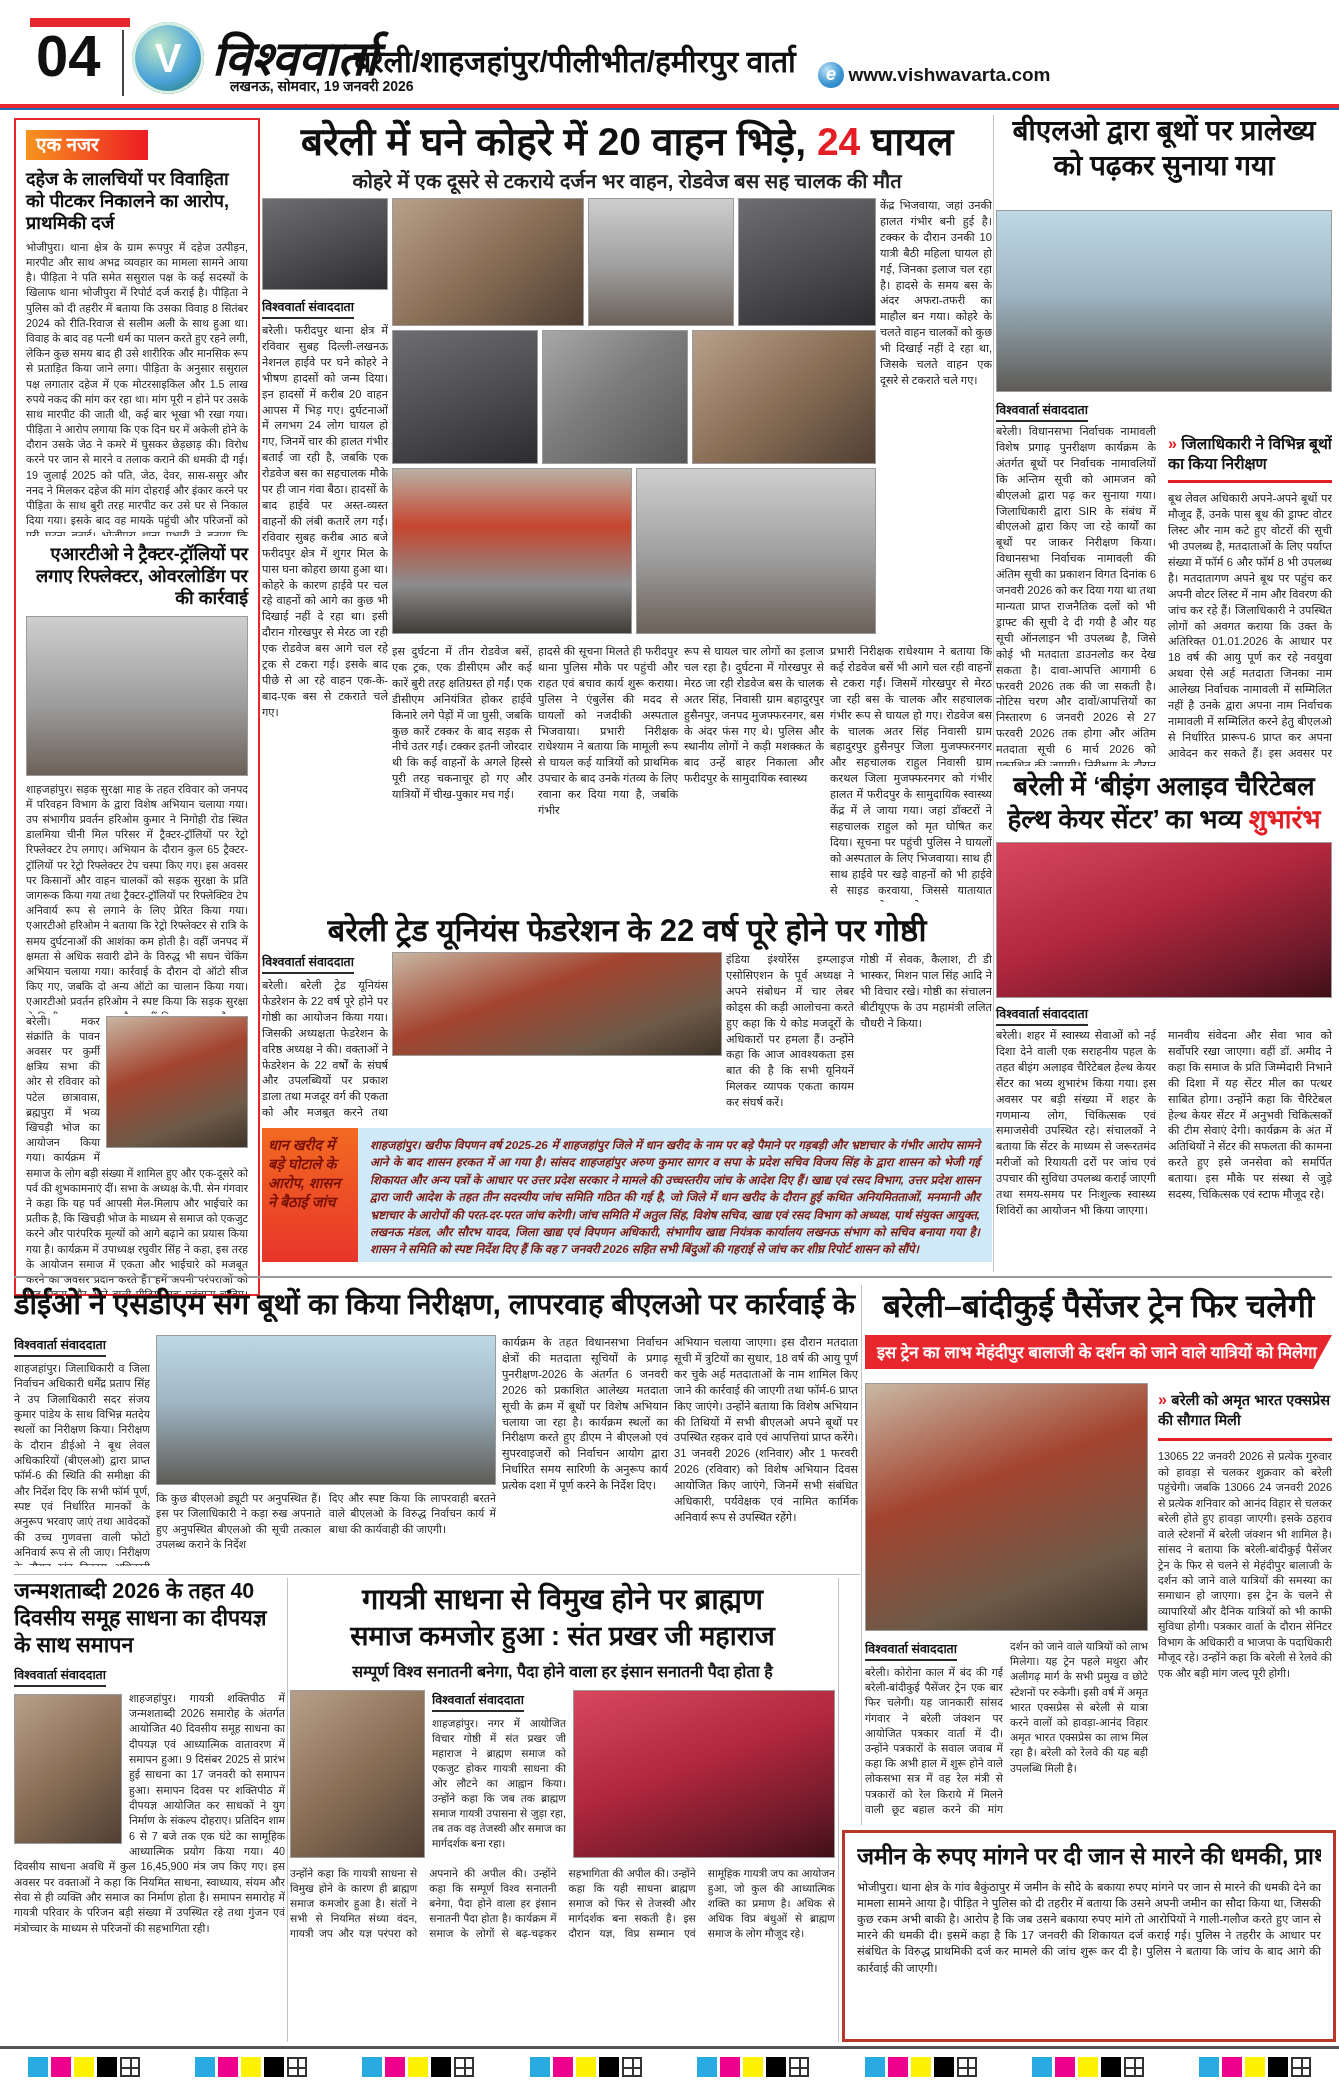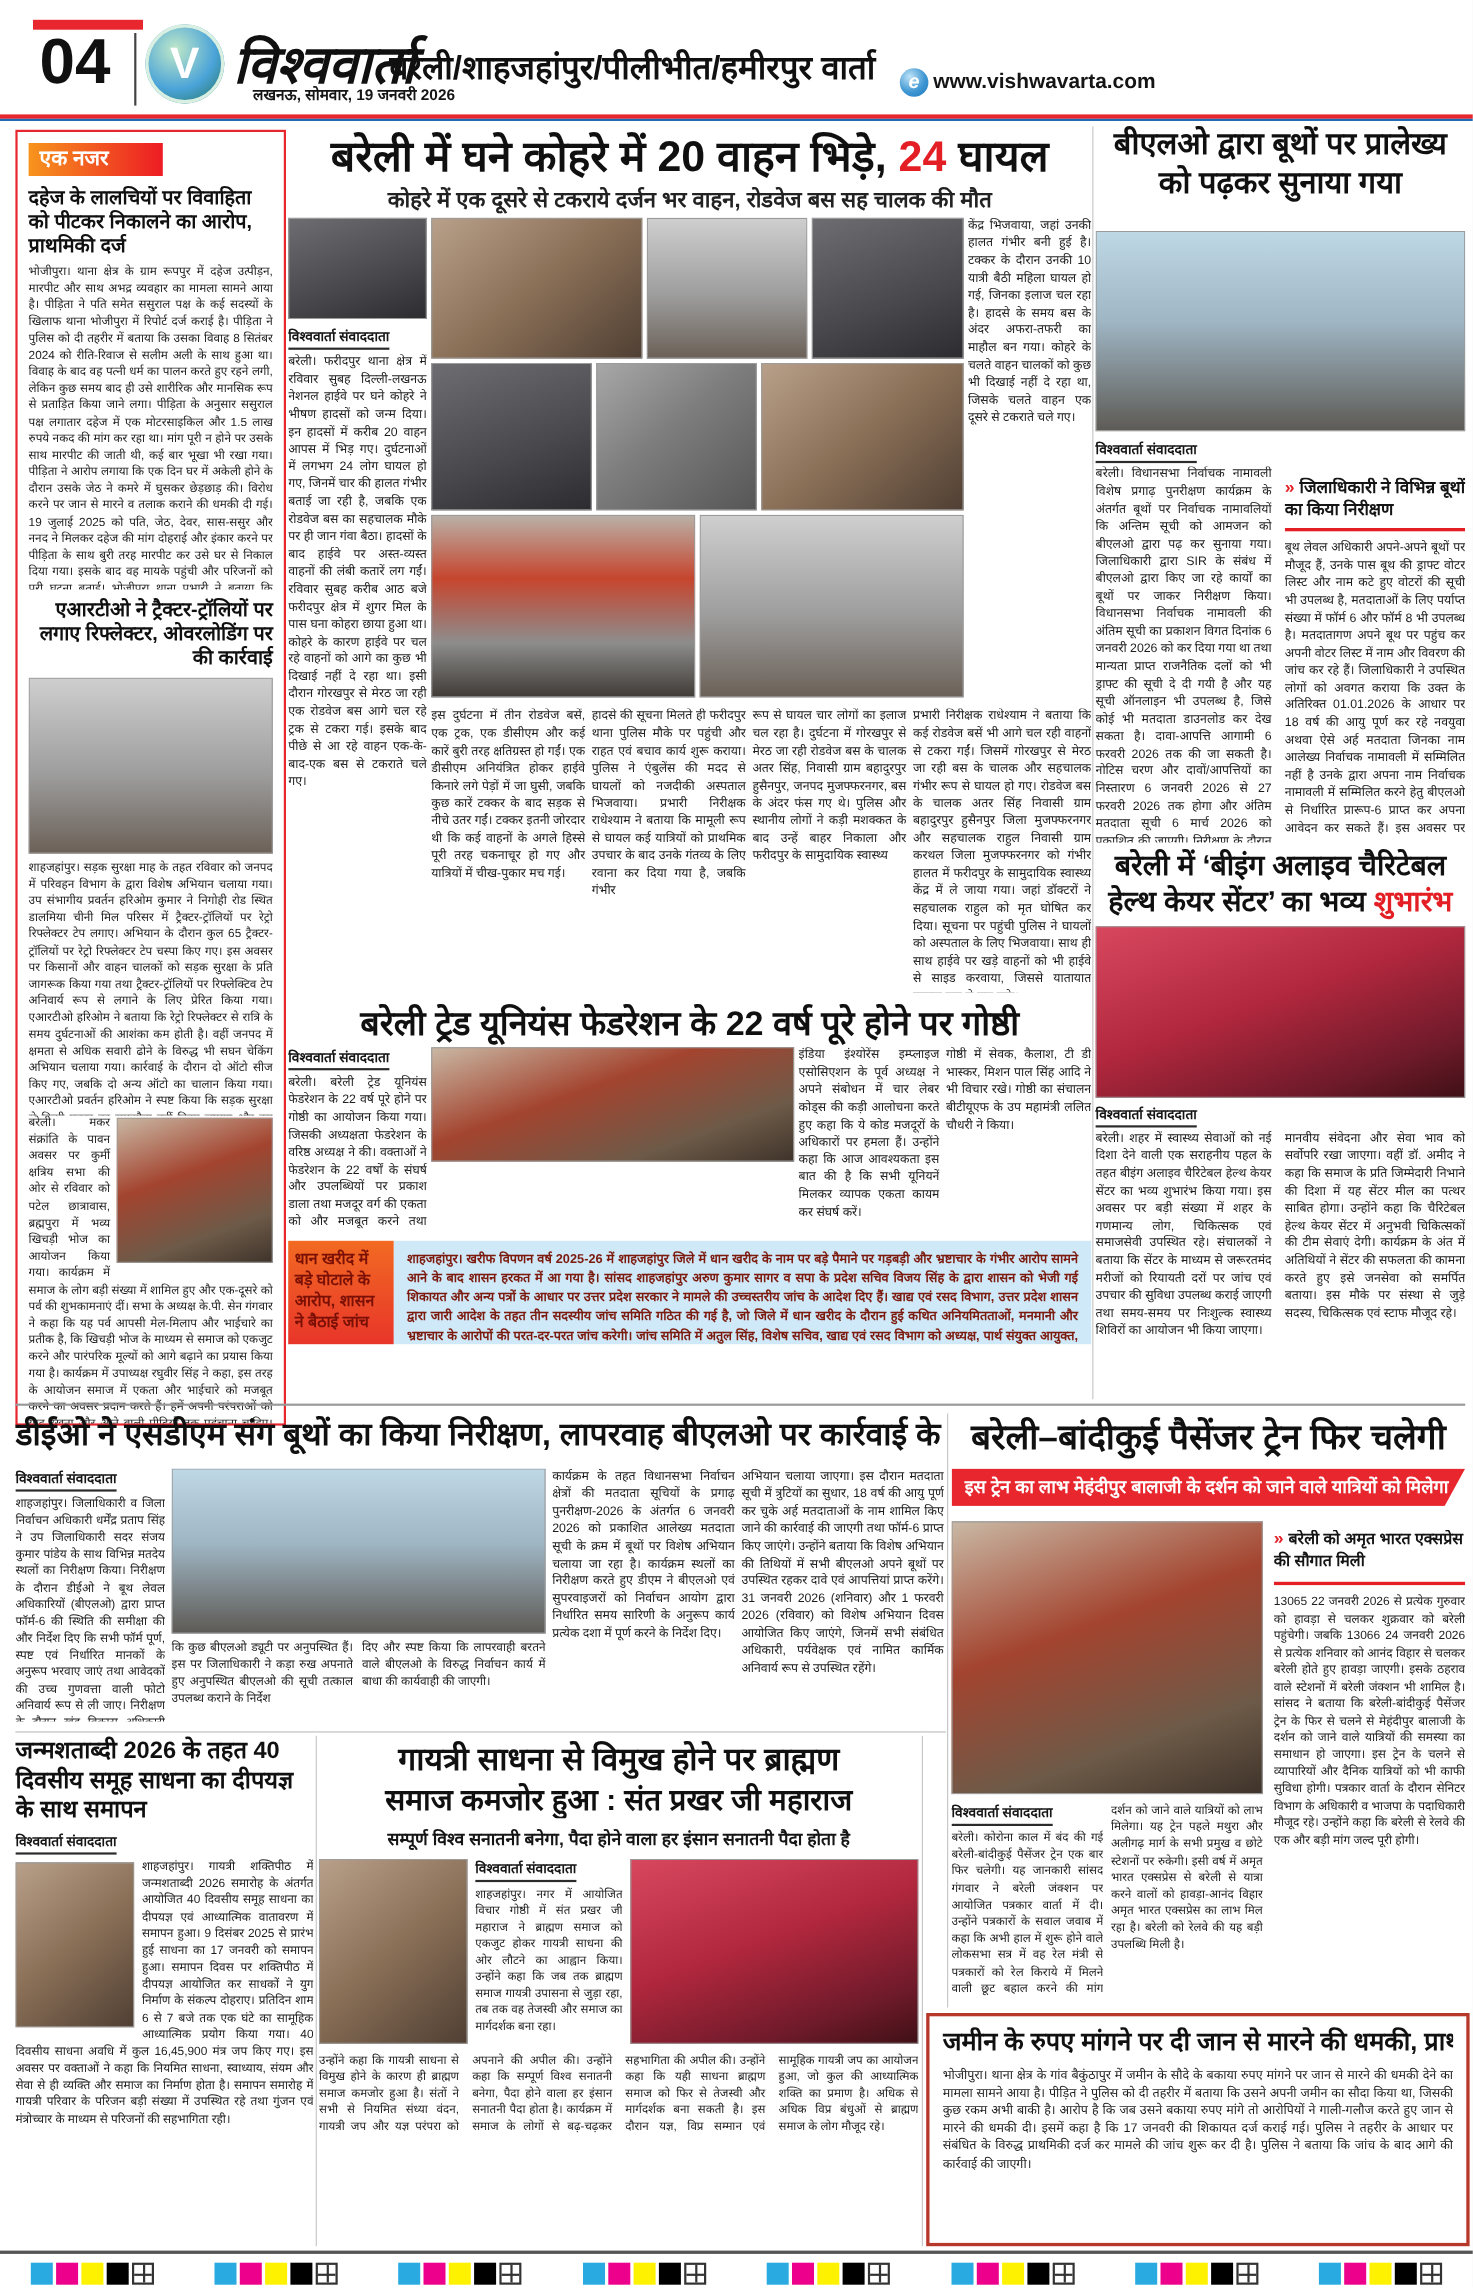--- a/index.html
+++ b/index.html
@@ -110,21 +110,21 @@
     <div class="headline nw ctr" style="width:730px;font-size:31px;">बरेली ट्रेड यूनियंस फेडरेशन के 22 वर्ष पूरे होने पर गोष्ठी</div>
     <div class="abs" style="left:0;top:44px;width:126px;height:172px;overflow:hidden;">
       <span class="byline">विश्ववार्ता संवाददाता</span>
       <div class="body-txt" style="height:140px;">बरेली। बरेली ट्रेड यूनियंस फेडरेशन के 22 वर्ष पूरे होने पर गोष्ठी का आयोजन किया गया। जिसकी अध्यक्षता फेडरेशन के वरिष्ठ अध्यक्ष ने की। वक्ताओं ने फेडरेशन के 22 वर्षों के संघर्ष और उपलब्धियों पर प्रकाश डाला तथा मजदूर वर्ग की एकता को और मजबूत करने तथा सामाजिक सरोकार के विषय में बताया। उन्होंने मजदूर आंदोलन के</div>
     </div>
     <div class="ph ph-meet" style="position:absolute;left:130px;top:44px;width:330px;height:104px;"></div>
     <div class="body-txt abs" style="left:464px;top:44px;width:128px;height:172px;">इंडिया इंश्योरेंस इम्प्लाइज एसोसिएशन के पूर्व अध्यक्ष ने अपने संबोधन में चार लेबर कोड्स की कड़ी आलोचना करते हुए कहा कि ये कोड मजदूरों के अधिकारों पर हमला हैं। उन्होंने कहा कि आज आवश्यकता इस बात की है कि सभी यूनियनें मिलकर व्यापक एकता कायम कर संघर्ष करें।</div>
     <div class="body-txt abs" style="left:598px;top:44px;width:132px;height:172px;">गोष्ठी में सेवक, कैलाश, टी डी भास्कर, मिशन पाल सिंह आदि ने भी विचार रखे। गोष्ठी का संचालन बीटीयूएफ के उप महामंत्री ललित चौधरी ने किया।</div>
   </div>
 
-  <div class="abs" style="left:262px;top:1128px;width:730px;height:94px;display:flex;">
+  <div class="abs" style="left:262px;top:1128px;width:730px;height:134px;display:flex;font-style:italic;">
     <div class="dhaan-label" style="width:84px;">धान खरीद में बड़े घोटाले के आरोप, शासन ने बैठाई जांच</div>
     <div class="dhaan-body" style="flex:1;">शाहजहांपुर। खरीफ विपणन वर्ष 2025-26 में शाहजहांपुर जिले में धान खरीद के नाम पर बड़े पैमाने पर गड़बड़ी और भ्रष्टाचार के गंभीर आरोप सामने आने के बाद शासन हरकत में आ गया है। सांसद शाहजहांपुर अरुण कुमार सागर व सपा के प्रदेश सचिव विजय सिंह के द्वारा शासन को भेजी गई शिकायत और अन्य पत्रों के आधार पर उत्तर प्रदेश सरकार ने मामले की उच्चस्तरीय जांच के आदेश दिए हैं। खाद्य एवं रसद विभाग, उत्तर प्रदेश शासन द्वारा जारी आदेश के तहत तीन सदस्यीय जांच समिति गठित की गई है, जो जिले में धान खरीद के दौरान हुई कथित अनियमितताओं, मनमानी और भ्रष्टाचार के आरोपों की परत-दर-परत जांच करेगी। जांच समिति में अतुल सिंह, विशेष सचिव, खाद्य एवं रसद विभाग को अध्यक्ष, पार्थ संयुक्त आयुक्त, लखनऊ मंडल, और सौरभ यादव, जिला खाद्य एवं विपणन अधिकारी, संभागीय खाद्य नियंत्रक कार्यालय लखनऊ संभाग को सचिव बनाया गया है। शासन ने समिति को स्पष्ट निर्देश दिए हैं कि वह 7 जनवरी 2026 सहित सभी बिंदुओं की गहराई से जांच कर शीघ्र रिपोर्ट शासन को सौंपे।</div>
   </div>
 
   <div class="abs" style="left:996px;top:113px;width:336px;height:657px;">
     <div class="headline ctr" style="font-size:28px;line-height:1.25;">बीएलओ द्वारा बूथों पर प्रालेख्य को पढ़कर सुनाया गया</div>
     <div class="ph ph-room" style="position:absolute;left:0;top:97px;width:336px;height:182px;"></div>
     <div class="abs" style="left:0;top:287px;width:336px;">
       <span class="byline">विश्ववार्ता संवाददाता</span>
     </div>

